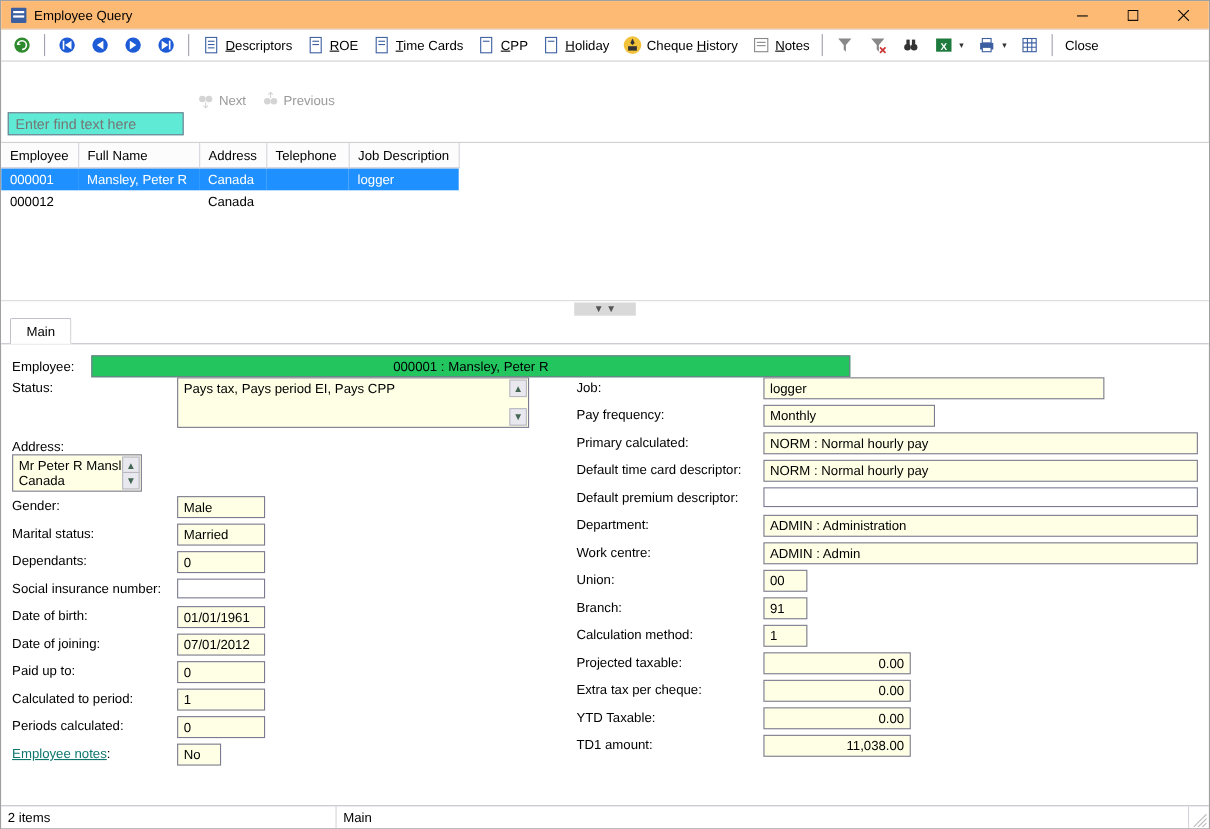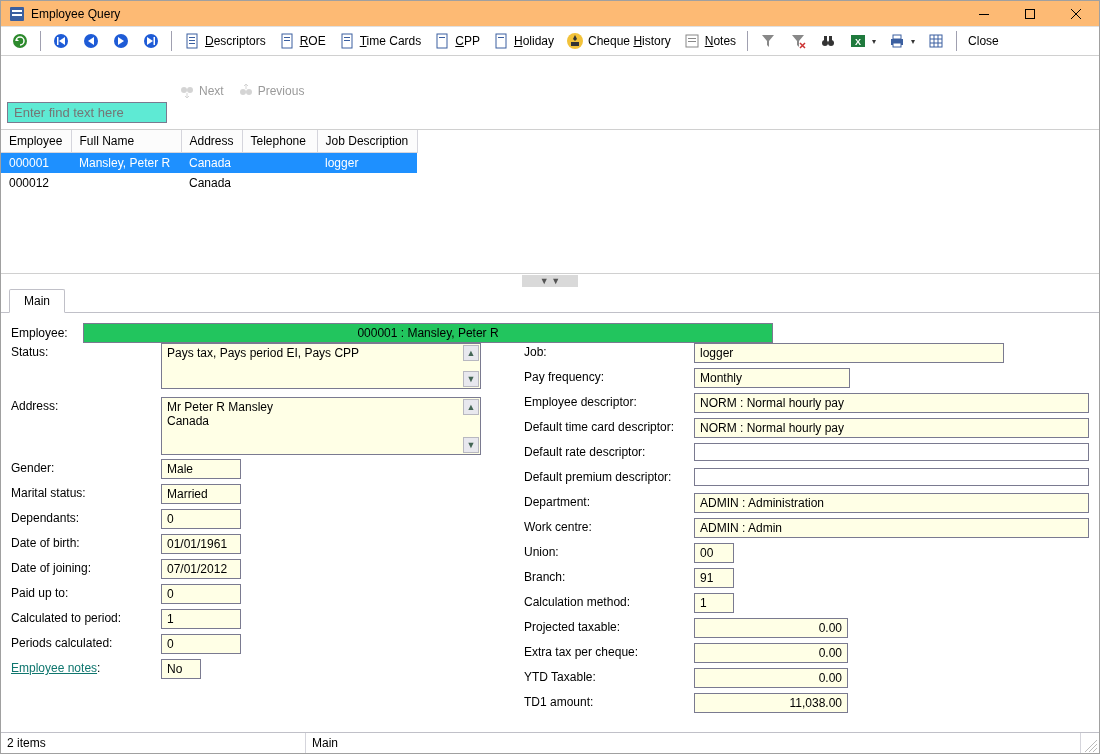--- a/index.html
+++ b/index.html
@@ -192,21 +192,21 @@
     min-height: 18px;
     line-height: 16px;
   }
   .val.white { background:#fff; }
   .val.w80 { width:80px; }
   .val.w40 { width:40px; }
   .val.w130 { width:156px; }
   .val.w220 { width:210px; }
   .val.w310 { width:310px; }
   .val.wfull { width:395px; }
-  .val.num { text-align:right; width:154px; }
+  .val.num { text-align:right; width:134px; }
   .multi {
     flex:1;
     max-width: 320px;
     border: 1px solid #7a7a90;
     background: #ffffe6;
     padding: 2px 5px;
     height: 46px;
     position: relative;
   }
   .multi .scrollbtn {
@@ -525,21 +525,21 @@
 
     <div class="col">
       <div class="field">
         <label>Status:</label>
         <div class="multi">
           <span>Pays tax, Pays period EI, Pays CPP</span>
           <div class="scrollbtn up">▲</div>
           <div class="scrollbtn dn">▼</div>
         </div>
       </div>
-      <div class="field" style="margin-top:8px;">
+      <div class="field" style="margin-top:8px;flex-direction:column;">
         <label>Address:</label>
         <div class="multi" style="height:58px;">
           <span id="addr-text" style="white-space:pre-line;">Mr Peter R Mansley
 Canada</span>
           <div class="scrollbtn up">▲</div>
           <div class="scrollbtn dn">▼</div>
         </div>
       </div>
       <div class="field">
         <label>Gender:</label>
@@ -547,20 +547,24 @@
       </div>
       <div class="field">
         <label>Marital status:</label>
         <div class="val w80">Married</div>
       </div>
       <div class="field">
         <label>Dependants:</label>
         <div class="val w80">0</div>
       </div>
       <div class="field">
+        <label>Social insurance number:</label>
+        <div class="val white w80"></div>
+      </div>
+      <div class="field">
         <label>Date of birth:</label>
         <div class="val w80">01/01/1961</div>
       </div>
       <div class="field">
         <label>Date of joining:</label>
         <div class="val w80">07/01/2012</div>
       </div>
       <div class="field">
         <label>Paid up to:</label>
         <div class="val w80">0</div>
@@ -582,30 +586,26 @@
     <div class="col">
       <div class="field">
         <label style="width:170px">Job:</label>
         <div class="val w310">logger</div>
       </div>
       <div class="field">
         <label style="width:170px">Pay frequency:</label>
         <div class="val w130">Monthly</div>
       </div>
       <div class="field">
-        <label style="width:170px">Employee descriptor:</label>
+        <label style="width:170px">Primary calculated:</label>
         <div class="val wfull">NORM : Normal hourly pay</div>
       </div>
       <div class="field">
         <label style="width:170px">Default time card descriptor:</label>
         <div class="val wfull">NORM : Normal hourly pay</div>
-      </div>
-      <div class="field">
-        <label style="width:170px">Default rate descriptor:</label>
-        <div class="val white wfull"></div>
       </div>
       <div class="field">
         <label style="width:170px">Default premium descriptor:</label>
         <div class="val white wfull"></div>
       </div>
       <div class="field">
         <label style="width:170px">Department:</label>
         <div class="val wfull">ADMIN : Administration</div>
       </div>
       <div class="field">

